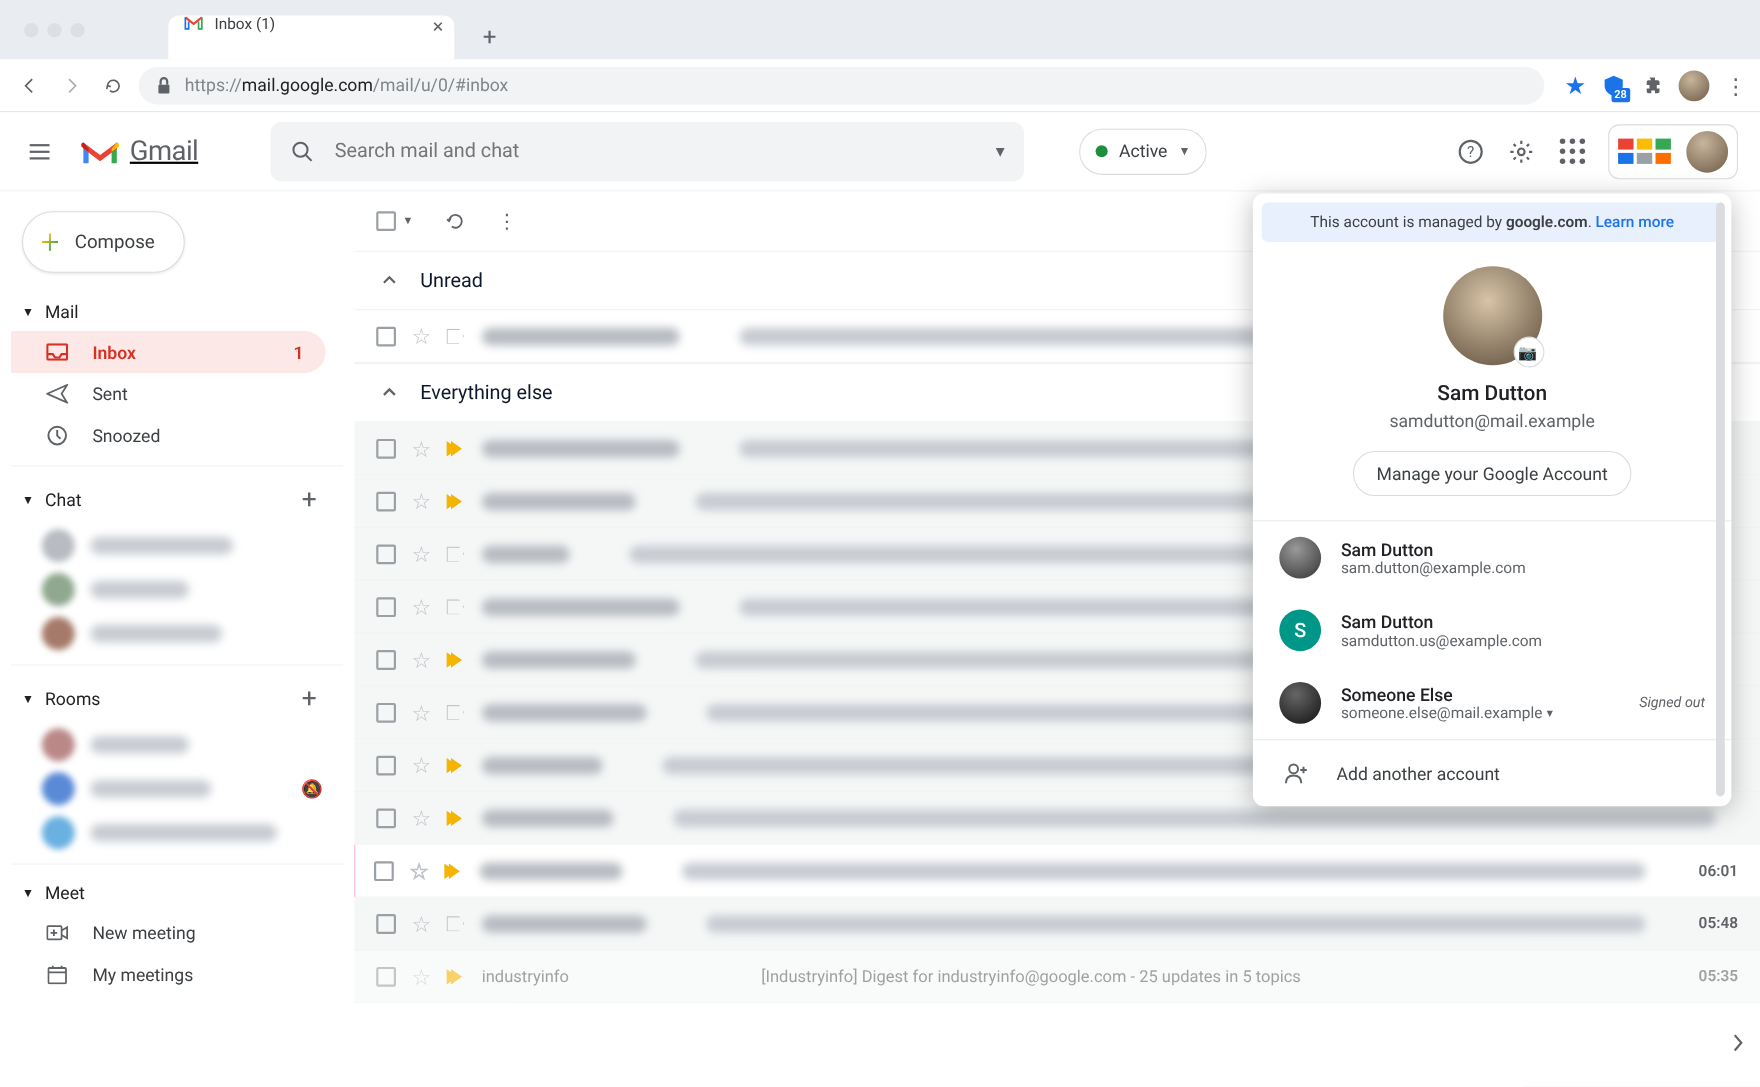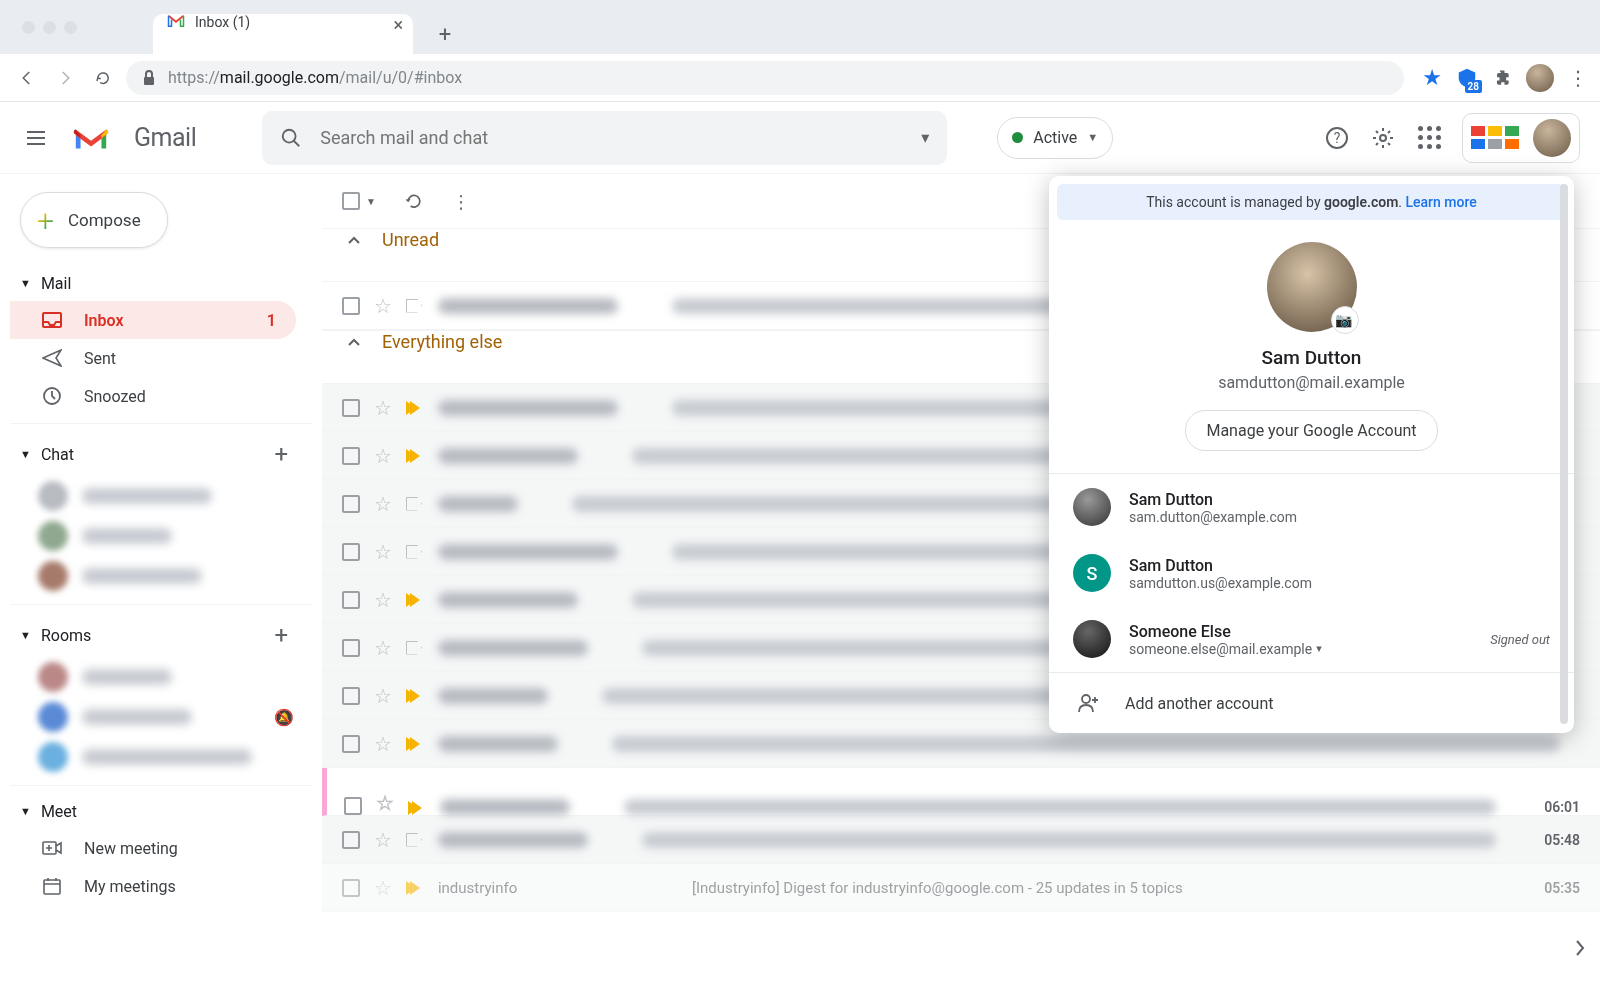--- a/index.html
+++ b/index.html
@@ -20,21 +20,21 @@
   .ext-badge { position: relative; color: #1a73e8; }
   .ext-badge .count { position: absolute; bottom: -4px; right: -4px; background: #1a73e8; color: #fff; font-size: 10px; padding: 1px 3px; border-radius: 2px; font-weight: 600;}
   .av-sm { width: 28px; height: 28px; border-radius: 50%; background: radial-gradient(circle at 40% 30%, #c9b59c, #6b5a47); }
 
   .content { flex: 1; background: #fff; display: flex; flex-direction: column; overflow: hidden; }
   .ghdr { height: 72px; display: flex; align-items: center; padding: 0 20px 0 14px; gap: 14px; border-bottom: 1px solid #f1f3f4;}
   .burger { width: 44px; height: 44px; display:flex; align-items:center; justify-content:center;}
   .burger div { width: 18px; height: 2px; background: #5f6368; position: relative;}
   .burger div::before, .burger div::after { content:""; position:absolute; width:18px; height:2px; background:#5f6368; left:0;}
   .burger div::before { top:-6px;} .burger div::after { top:6px;}
-  .glogo { display: flex; align-items: flex-start; gap: 24px; }
+  .glogo { display: flex; align-items: flex-start; gap: 8px; text-decoration: underline; }
   .glogo-text { font-size: 25px; color: #5f6368; letter-spacing: -0.5px;}
   .search { margin-left: 52px; width: 685px; height: 54px; background: #f1f3f4; border-radius: 10px; display: flex; align-items: center; padding: 0 18px; gap: 18px; }
   .search input { flex: 1; border: none; background: transparent; font-size: 18px; outline: none; color: #701a75;}
   .search .opt { color: #5f6368; }
   .active-chip { margin-left: 36px; height: 42px; border: 1px solid #dadce0; border-radius: 21px; display: flex; align-items: center; padding: 0 14px; gap: 10px; font-size: 16px; color: #3c4043; }
   .green-dot { width: 11px; height: 11px; border-radius: 50%; background: #1e8e3e; }
   .hdr-right { margin-left: auto; display: flex; align-items: center; gap: 20px; }
   .ic-btn { width: 26px; height: 26px; display: flex; align-items:center; justify-content:center; color:#5f6368;}
   .apps-grid { display: grid; grid-template-columns: repeat(3, 5px); grid-template-rows: repeat(3, 5px); gap: 4px;}
   .apps-grid span { background:#5f6368; border-radius:50%;}
@@ -57,39 +57,39 @@
   .nav-ic-sm { width:20px; display:flex; justify-content:center;}
   .chat-item, .room-item { height: 40px; display:flex; align-items:center; padding-left: 28px; gap: 14px;}
   .blur-av { width: 30px; height:30px; border-radius:50%; background: #b8bcc2; filter: blur(3px);}
   .blur-txt { width: 130px; height: 16px; background: #c8ccd2; border-radius: 8px; filter: blur(4px);}
   .sec-add { margin-left:auto; margin-right: 14px; font-size: 24px; color:#5f6368;}
   .mute-ic { margin-left:auto; margin-right:18px; color:#9aa0a6; font-size:16px;}
 
   .main { flex:1; display:flex; flex-direction:column; overflow:hidden; border-left: 0; position:relative;}
   .toolbar { height: 54px; display:flex; align-items:center; gap: 28px; padding: 0 20px; }
   .cb { width:18px; height:18px; border: 2px solid #9aa0a6; border-radius:2px;}
-  .group-hdr { height: 54px; display:flex; align-items:flex-start; gap: 16px; padding: 0 20px; font-size: 18px; color:#a16207; border-bottom: 1px solid #f1f3f4; border-top: 1px solid #f1f3f4;}
+  .group-hdr { height: 54px; display:flex; align-items:center; gap: 16px; padding: 0 20px; font-size: 18px; color:#0f172a; border-bottom: 1px solid #f1f3f4; border-top: 1px solid #f1f3f4;}
   .chev { width:24px; height:24px; display:flex; align-items:center; justify-content:center; color:#5f6368;}
   .row { height: 48px; display:flex; align-items:center; gap: 14px; padding: 0 20px; border-bottom: 1px solid #f1f3f4; font-size:15px; color:#5f6368;}
-  .row.unread { background: #fff; font-weight:600; color:#202124; border-left: 5px solid #f9a8d4; padding-left:17px;align-items:flex-end;}
+  .row.unread { background: #fff; font-weight:600; color:#202124; border-left: 1px solid #f9a8d4; padding-left:17px;}
   .row.read { background: rgba(242,245,245,0.8);}
   .row .starred::before{content:"☆"; color:#bdc1c6; font-size:20px;}
   .row .imp { width:18px; height:14px;}
   .row .imp.yes { position:relative;}
   .row .imp.yes::before { content:""; position:absolute; width:0;height:0; border-top:7px solid transparent; border-bottom:7px solid transparent; border-left:10px solid #f4b400;}
   .row .imp.yes::after { content:""; position:absolute; left:4px; width:0;height:0; border-top:7px solid transparent; border-bottom:7px solid transparent; border-left:10px solid #f4b400;}
   .row .imp.no::before { content:""; display:block; width:14px; height:12px; border:1.5px solid #bdc1c6; clip-path: polygon(0 0, 70% 0, 100% 50%, 70% 100%, 0 100%);}
   .blur-sender { width: 180px; height:16px; background:#b8bcc2; border-radius:8px; filter:blur(4px); flex-shrink:0;}
   .blur-subj { flex:1; height:16px; background:#c8ccd2; border-radius:8px; filter:blur(4px); margin-left: 40px; margin-right:20px;}
   .row .time { margin-left:auto; font-size:14px; color:#5f6368; font-weight:600; width: 50px; text-align:right;}
   .row.readable .sender { width: 200px; flex-shrink:0; color:#5f6368;}
   .row.readable .subj { flex:1; color:#5f6368; margin-left:40px; white-space:nowrap; overflow:hidden; text-overflow:ellipsis;}
 
   
-  .popup { position: absolute; top: 176px; right: 26px; width: 525px; background: #fff; border-radius: 10px; box-shadow: 0 4px 24px rgba(0,0,0,0.25); overflow: hidden; z-index: 50;}
+  .popup { position: absolute; top: 176px; right: 26px; width: 435px; background: #fff; border-radius: 10px; box-shadow: 0 4px 24px rgba(0,0,0,0.25); overflow: hidden; z-index: 50;}
   .pop-banner { background: #e8f0fe; margin: 8px; border-radius: 6px; padding: 10px 14px; font-size: 14px; color:#3c4043; text-align:center;}
   .pop-banner a { color: #1a73e8; text-decoration:none; font-weight:500;}
   .pop-banner b { font-weight:600;}
   .pop-main { display:flex; flex-direction:column; align-items:center; padding: 14px 0 22px;}
   .av-lg { width: 90px; height: 90px; border-radius:50%; background: radial-gradient(circle at 45% 35%, #d8c4a8, #5a4a38); position:relative;}
   .cam { position:absolute; bottom:-2px; right:-2px; width:28px; height:28px; background:#fff; border:1px solid #dadce0; border-radius:50%; display:flex; align-items:center; justify-content:center; font-size:14px;}
   .pop-name { margin-top: 14px; font-size: 19px; color:#202124; font-weight:500;}
   .pop-email { margin-top: 4px; font-size: 16px; color:#5f6368;}
   .manage { margin-top: 18px; border:1px solid #dadce0; border-radius: 20px; padding: 10px 20px; font-size: 16px; color:#3c4043; background:#fff;}
   .pop-div { height:1px; background:#e8eaed;}

